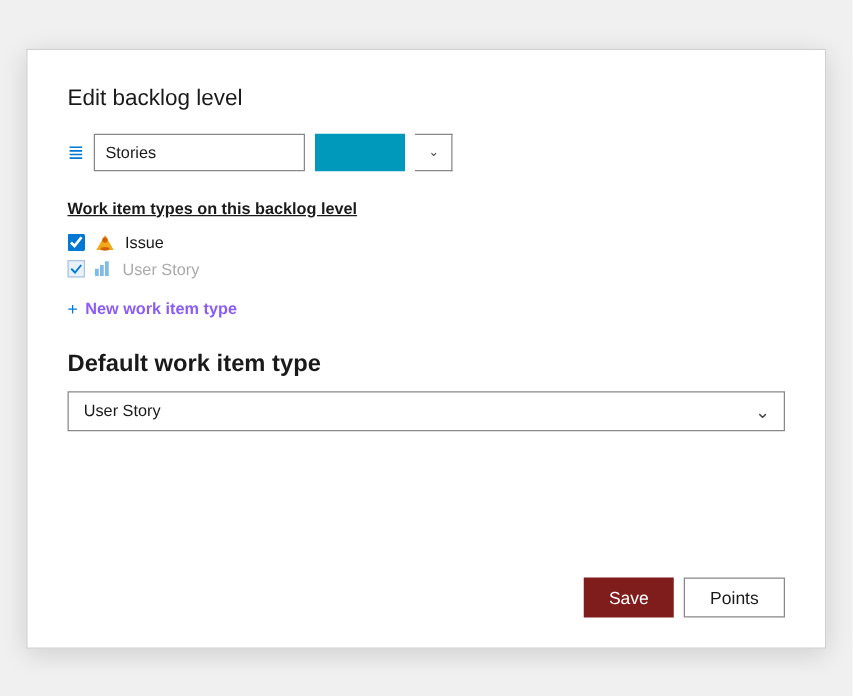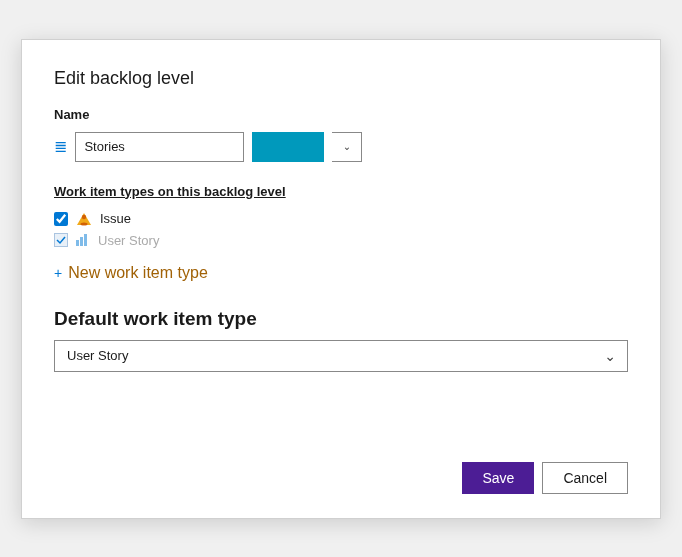--- a/index.html
+++ b/index.html
@@ -143,23 +143,24 @@
       margin-bottom: 24px;
     }
 
     .add-icon {
       font-size: 14px;
       color: #0078d4;
       font-weight: 300;
     }
 
     .add-new-label {
-      font-size: 16px;
-      color: #a16207;
+      font-size: 13px;
+      color: #8b5cf6;
       text-decoration: none;
+      font-weight: bold;
     }
 
     .default-work-item-label {
       font-size: 19px;
       font-weight: 600;
       color: #1a1a1a;
       margin-bottom: 8px;
     }
 
     .default-dropdown {
@@ -194,21 +195,21 @@
 
     .dialog-footer {
       display: flex;
       justify-content: flex-end;
       gap: 8px;
       margin-top: auto;
       padding-top: 60px;
     }
 
     .btn-save {
-      background: #4c1d95;
+      background: #7f1d1d;
       color: #fff;
       border: none;
       padding: 7px 20px;
       font-size: 14px;
       cursor: pointer;
       min-width: 70px;
     }
 
     .btn-cancel {
       background: #fff;
@@ -250,21 +251,20 @@
     }
   </style>
 </head>
 <body>
 
 <div class="dialog">
 
   <h2 class="dialog-title">Edit backlog level</h2>
 
 
-  <div class="section-label">Name</div>
 
   <div class="name-row">
     <span class="drag-handle-icon" style="color:#0078d4; font-size:16px;">
       ≣
     </span>
     <input type="text" class="name-input" value="Stories" style="">
     <button class="color-btn" style="background:#0099bc;" aria-label="Color picker">
     </button>
     <button class="color-dropdown-btn" aria-label="Color dropdown">
       <span>⌄</span>
@@ -314,16 +314,16 @@
 
   <div class="default-dropdown-wrapper">
     <select class="default-dropdown">
       <option value="user-story">User Story</option>
       <option value="issue">Issue</option>
     </select>
   </div>
 
   <div class="dialog-footer">
     <button class="btn-save">Save</button>
-    <button class="btn-cancel">Cancel</button>
+    <button class="btn-cancel">Points</button>
   </div>
 
 </div>
 
 </body></html>

